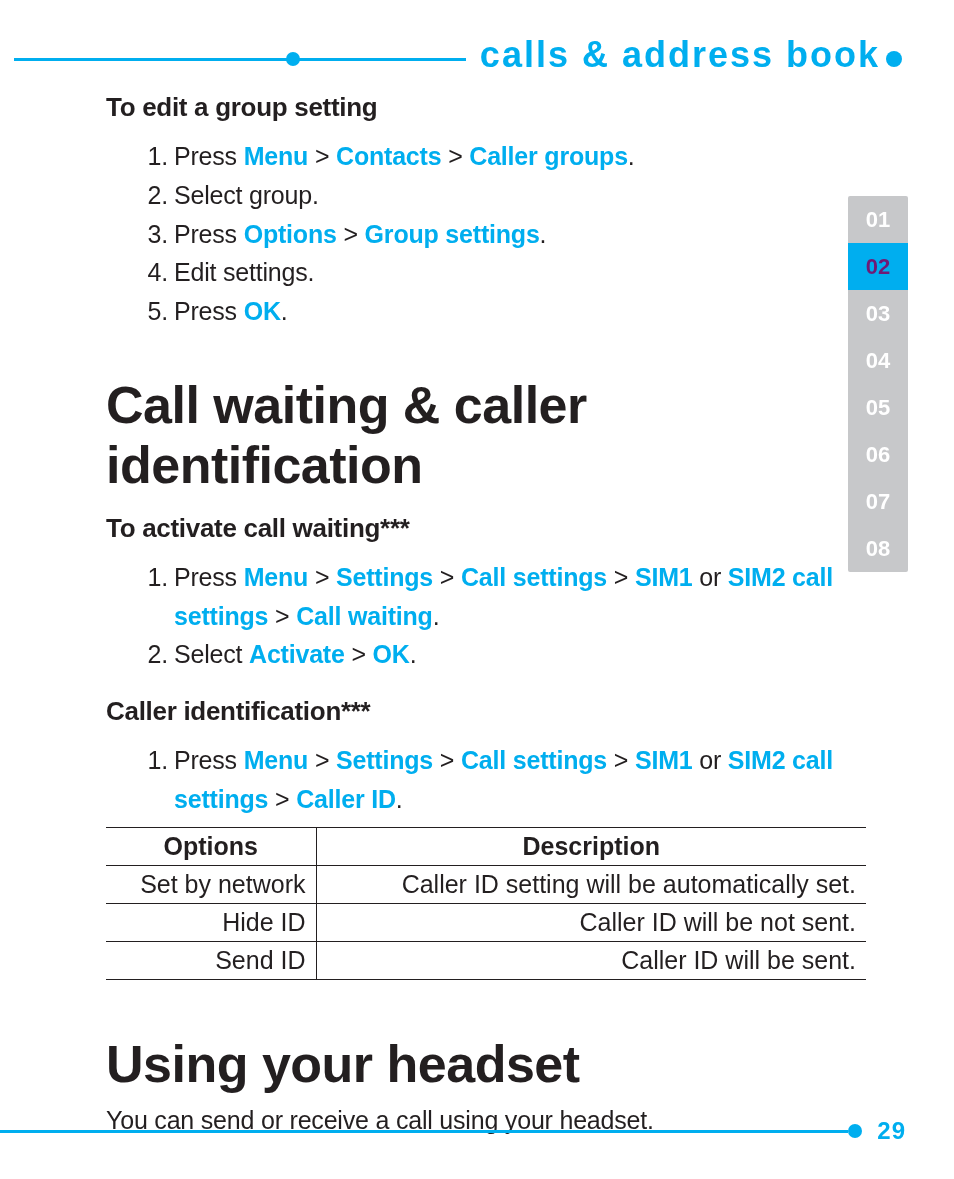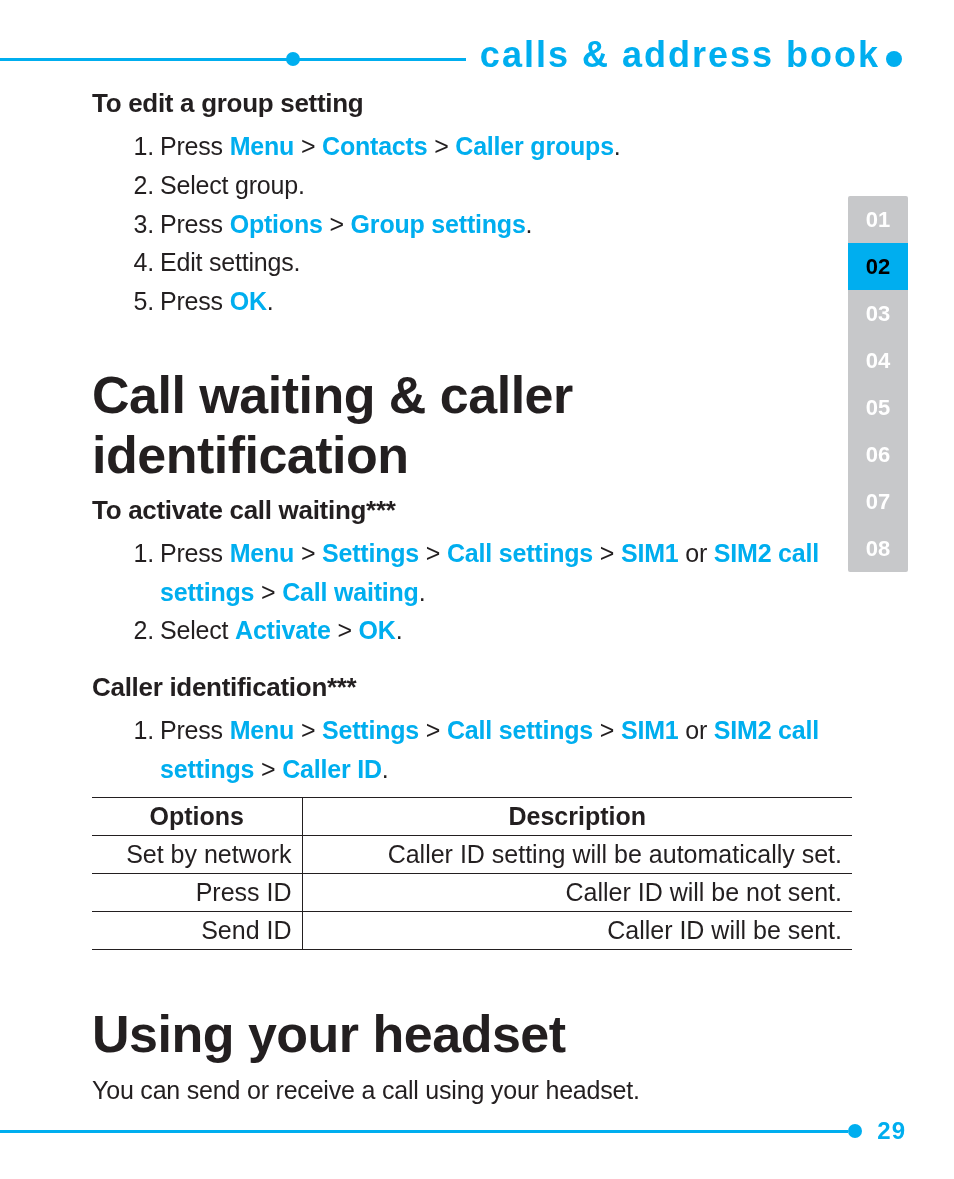--- a/index.html
+++ b/index.html
@@ -1,36 +1,36 @@
 <!DOCTYPE html>
 <html><head>
 <meta charset="utf-8">
 <style>
   * { box-sizing: border-box; margin: 0; padding: 0; }
   html, body { width: 954px; height: 1179px; font-family: "Myriad Pro", "Segoe UI", Arial, sans-serif; color: #231f20; background: #fff; }
-  .page { position: relative; width: 954px; height: 1179px; padding: 40px 0 0 0; }
+  .page { position: relative; width: 954px; height: 1179px; padding: 40px 0 0 14px; }
 
   
   .hdr-wrap { position: relative; height: 34px; margin: 0 48px 14px 0; }
   .hdr-line { position: absolute; left: 0; right: 26px; top: 18px; border-top: 3px solid #00aeef; }
   .hdr-dot-left { position: absolute; top: 12px; right: 606px; width: 14px; height: 14px; background: #00aeef; border-radius: 50%; }
   .hdr-title { position: absolute; right: 26px; top: -6px; background: #fff; padding-left: 14px; font-weight: 800; font-size: 36px; letter-spacing: 2px; color: #00aeef; font-family: "Arial Black", Arial, sans-serif; text-transform: lowercase; font-stretch: condensed; }
   .hdr-dot-right { position: absolute; top: 11px; right: 4px; width: 16px; height: 16px; background: #00aeef; border-radius: 50%; }
 
   
   .tabs { position: absolute; top: 196px; right: 46px; width: 60px; background: #c7c8ca; border-radius: 2px; overflow: hidden; }
   .tab { height: 47px; text-align: center; line-height: 47px; font-weight: 700; font-size: 22px; color: #fff; }
-  .tab.active { background: #00aeef; color: #000000; }
+  .tab.active { background: #00aeef; color: #701a75; }
   .tab:not(.active) { color: #ffffff; }
 
   
   .content { margin: 0 120px 0 92px; }
-  .h-sub { font-weight: 700; font-size: 26px; margin: 6px 0 6px 0; font-stretch: condensed; letter-spacing: -0.3px; }
+  .h-sub { font-weight: 700; font-size: 26px; margin: 18px 0 6px 0; font-stretch: condensed; letter-spacing: -0.3px; }
   .h-main { font-weight: 700; font-size: 52px; margin: 44px 0 10px 0; font-stretch: condensed; letter-spacing: -0.5px; }
-  ol.steps { list-style: none; margin: 8px 0 0 38px; }
+  ol.steps { list-style: none; margin: 14px 0 0 38px; }
   ol.steps li { font-size: 25px; line-height: 1.55; font-stretch: condensed; letter-spacing: -0.2px; text-indent: -30px; padding-left: 30px; }
   ol.steps li .num { display: inline-block; width: 24px; text-align: right; margin-right: 6px; }
   .kw { color: #00aeef; font-weight: 700; }
   .lead { font-size: 25px; margin-top: 12px; font-stretch: condensed; letter-spacing: -0.2px; }
 
   
   table.opts { width: 760px; border-collapse: collapse; margin: 8px 0 0 0; }
   table.opts th, table.opts td { border-top: 1.5px solid #231f20; border-bottom: 1.5px solid #231f20; padding: 4px 10px; font-size: 25px; font-stretch: condensed; }
   table.opts th { font-weight: 700; text-align: center; }
   table.opts td.optcell { text-align: right; border-right: 1.5px solid #231f20; width: 210px; }
@@ -96,21 +96,21 @@
           <th>Options</th>
           <th>Description</th>
         </tr>
       </thead>
       <tbody>
         <tr>
           <td class="optcell">Set by network</td>
           <td class="desccell">Caller ID setting will be automatically set.</td>
         </tr>
         <tr>
-          <td class="optcell">Press ID</td>
+          <td class="optcell">Hide ID</td>
           <td class="desccell">Caller ID will be not sent.</td>
         </tr>
         <tr>
           <td class="optcell">Send ID</td>
           <td class="desccell">Caller ID will be sent.</td>
         </tr>
       </tbody>
     </table>
 
     <div class="h-main" style="margin-top:54px">Using your headset</div>

